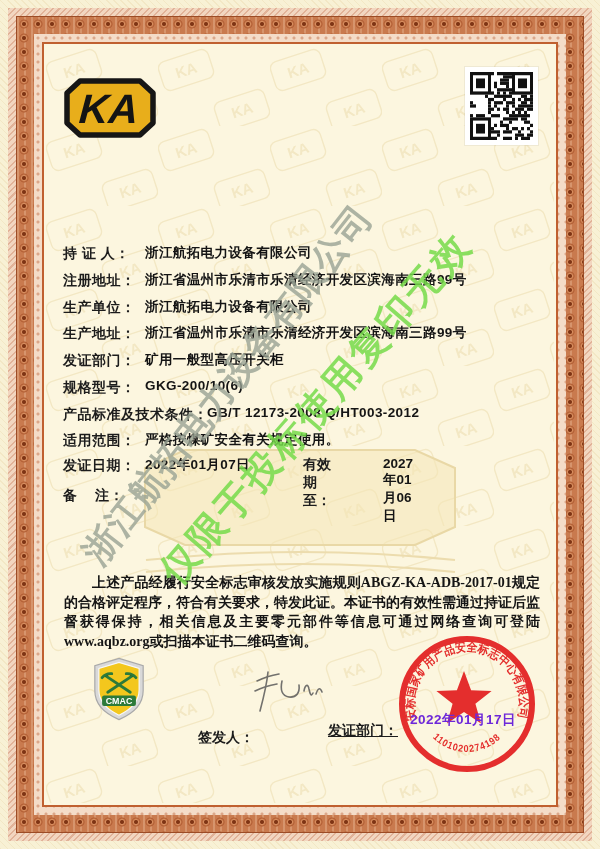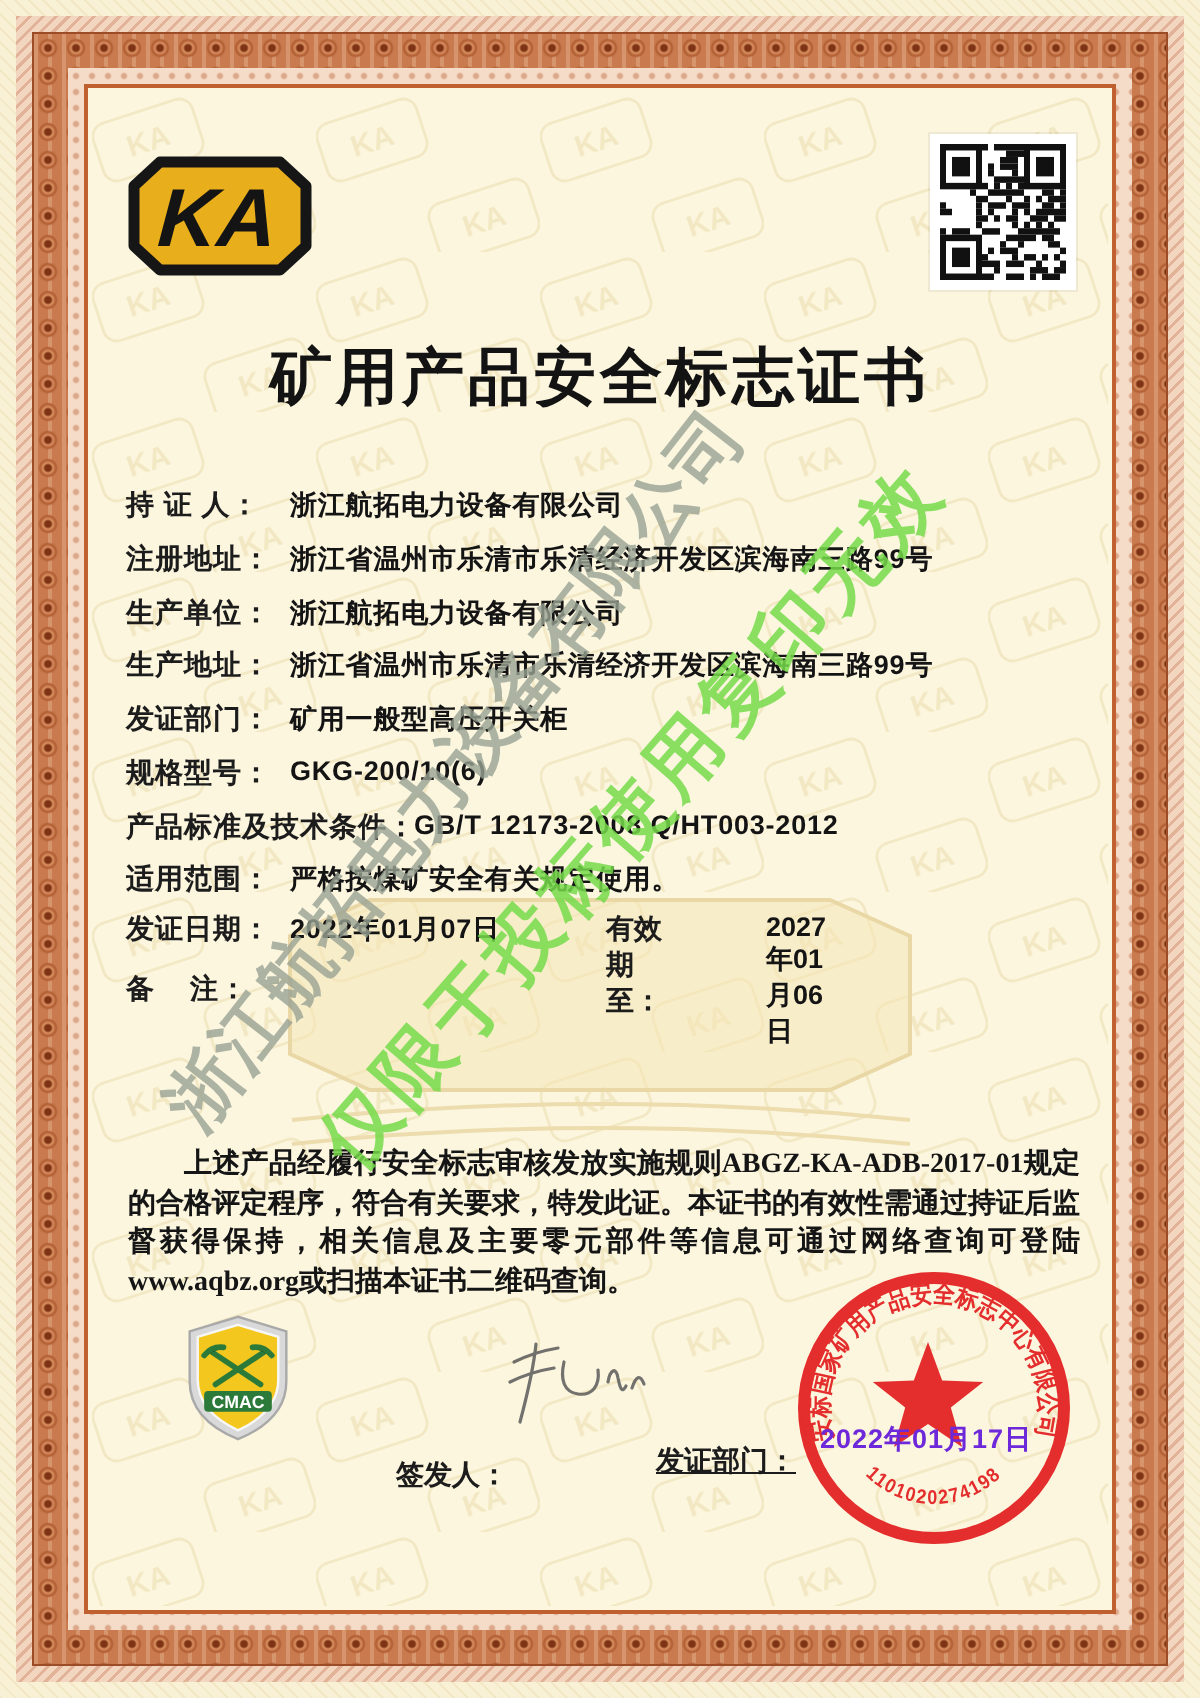--- a/index.html
+++ b/index.html
@@ -242,21 +242,20 @@
         <rect x="2" y="2" width="3" height="3" fill="#111"></rect>
         <rect x="14" y="0" width="7" height="7" fill="#111"></rect>
         <rect x="15" y="1" width="5" height="5" fill="#fff"></rect>
         <rect x="16" y="2" width="3" height="3" fill="#111"></rect>
         <rect x="0" y="14" width="7" height="7" fill="#111"></rect>
         <rect x="1" y="15" width="5" height="5" fill="#fff"></rect>
         <rect x="2" y="16" width="3" height="3" fill="#111"></rect>
       </svg>
   </div>
 
-  <div class="abs title">矿用产品安全标志证书</div>
 
   <div class="row" style="top:244px">
     <span class="lbl">持 证 人：</span>
     <span class="val">浙江航拓电力设备有限公司</span>
   </div>
   <div class="row" style="top:271px">
     <span class="lbl">注册地址：</span>
     <span class="val">浙江省温州市乐清市乐清经济开发区滨海南三路99号</span>
   </div>
   <div class="row" style="top:298px">

